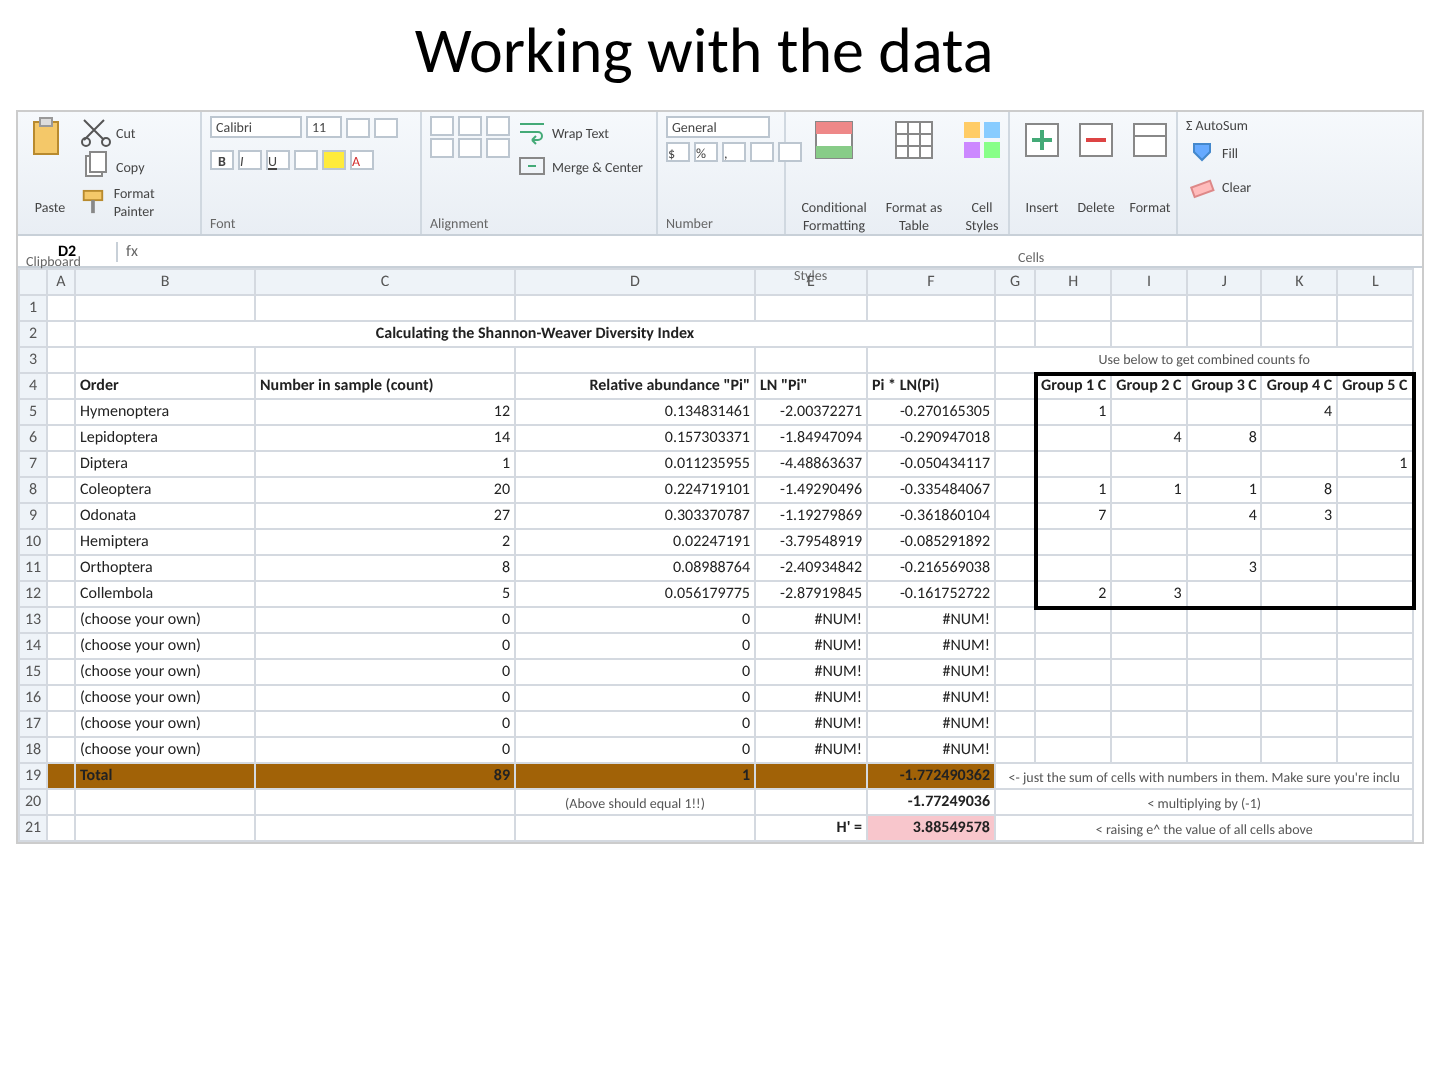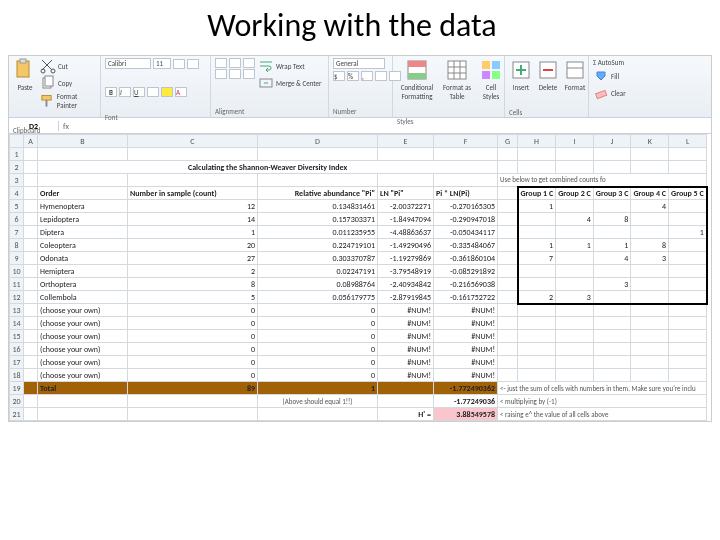--- a/index.html
+++ b/index.html
@@ -3,21 +3,21 @@
 <meta charset="utf-8">
 <style>
   * { box-sizing: border-box; margin: 0; padding: 0; }
   body { font-family: Calibri, Arial, sans-serif; background: #fff; width: 720px; height: 540px; overflow: hidden; }
   .slide-title { font-size: 32px; text-align: center; padding: 6px 16px 10px 0; }
   .excel-frame { margin: 0 8px; border: 1px solid #ccc; background: #fff; }
   .ribbon { height: 62px; background: linear-gradient(#f6f9fc,#e9eef4); border-bottom: 1px solid #c8d0d8; display:flex; font-size:7px; color:#444; }
   .rg { border-right:1px solid #d0d8e0; padding:2px 4px 0 4px; display:flex; flex-direction:column; }
   .rg-body { display:flex; gap:3px; flex:1; align-items:flex-start;}
   .rg-label { text-align:left; font-size:7px; color:#666; padding-bottom:1px;margin-top:16px;}
-  .btn { display:flex; flex-direction:column; align-items:center; gap:1px; cursor:default;}
+  .btn { display:flex; flex-direction:column; align-items:center; gap:17px; cursor:default;}
   .ic { width:16px; height:16px; display:inline-block; }
   .ic-lg { width:24px; height:24px;}
   .stack { display:flex; flex-direction:column; gap:1px;}
   .row { display:flex; gap:2px; align-items:center;}
   .sel { border:1px solid #bcc6d0; background:#fff; padding:0 2px; font-size:7px;}
   .tiny { width:12px; height:10px; border:1px solid #bcc6d0; background:#fff;}
   .formula-bar { height:16px; border-bottom:1px solid #c8d0d8; display:flex; align-items:center; font-size:8px;}
   .name-box { width:50px; border-right:1px solid #c8d0d8; text-align:center;font-weight:bold;}
   .fx { padding:0 4px; color:#666;}
   .sheet { overflow:hidden; }
@@ -25,21 +25,21 @@
   table.grid th, table.grid td { border:1px solid #d4d9e0; height:13px; padding:0 2px; white-space:nowrap; }
   table.grid th { background:#eef3f8; font-weight:normal; color:#555; text-align:center; }
   th.rowhdr { width:14px; background:#eef3f8;}
   .colA { width:14px;} .colB{width:90px;} .colC{width:130px;} .colD{width:120px;} .colE{width:56px;} .colF{width:64px;} .colG{width:20px;}
   .colH{width:34px;} .colI{width:34px;} .colJ{width:34px;} .colK{width:34px;} .colL{width:34px;}
   .hdr-row td { font-weight:bold; text-align:center;}
   .bold { font-weight:bold;}
   .right { text-align:right;}
   .center { text-align:center;}
   .pink td { background:#a16207; }
-  .tiny-note { font-size:7px; color:#555;}
+  .tiny-note { font-size:7px; color:#555;text-align:center;}
   .boxed-left { border-left:2px solid #000 !important;}
   .boxed-right { border-right:2px solid #000 !important;}
   .boxed-top { border-top:2px solid #000 !important;}
   .boxed-bottom { border-bottom:2px solid #000 !important;}
 </style>
 </head>
 <body>
 
 <div class="slide-title">Working with the data</div>
 
@@ -76,21 +76,21 @@
                 <rect x="2" y="2" width="10" height="5" fill="#f4c869" stroke="#b88a2e"></rect>
                 <rect x="6" y="7" width="2" height="7" fill="#888"></rect>
               </svg>
               <span>Format Painter</span>
             </div>
         </div>
       </div>
       <div class="rg-label">Clipboard</div>
     </div>
     <div class="rg" style="width:110px">
-      <div class="rg-body stack" style="gap:18px">
+      <div class="rg-body stack" style="gap:6px">
         <div class="row">
           <span class="sel" style="width:46px">Calibri</span>
           <span class="sel" style="width:18px">11</span>
           <span class="tiny"></span>
           <span class="tiny"></span>
         </div>
         <div class="row">
           <span class="tiny bold center">B</span>
           <span class="tiny" style="font-style:italic">I</span>
           <span class="tiny" style="text-decoration:underline">U</span>

